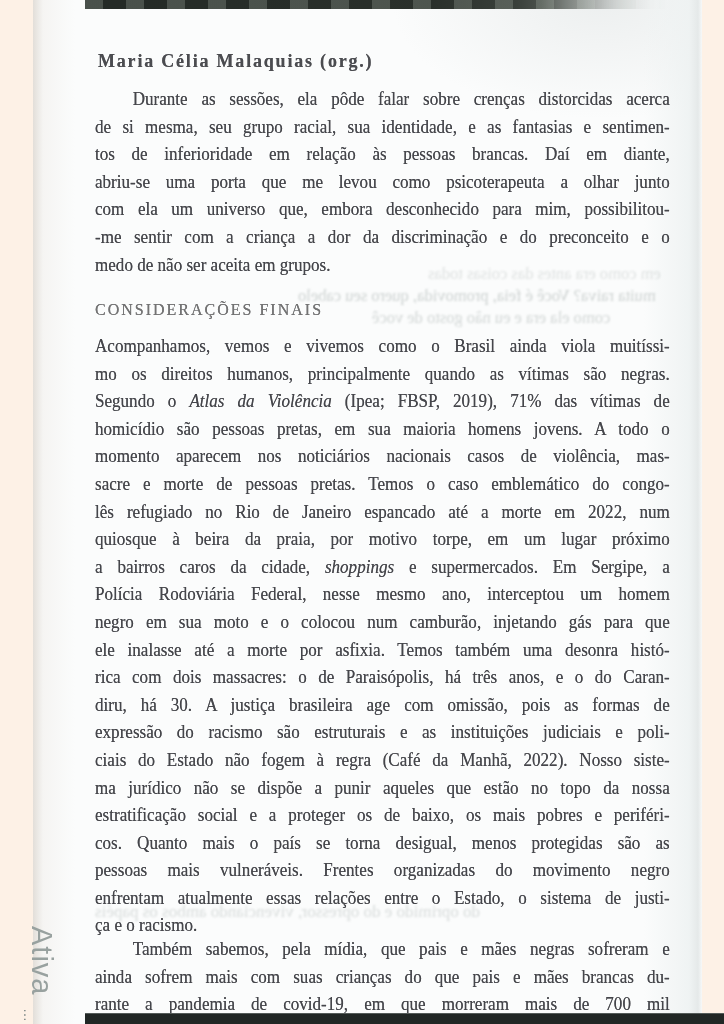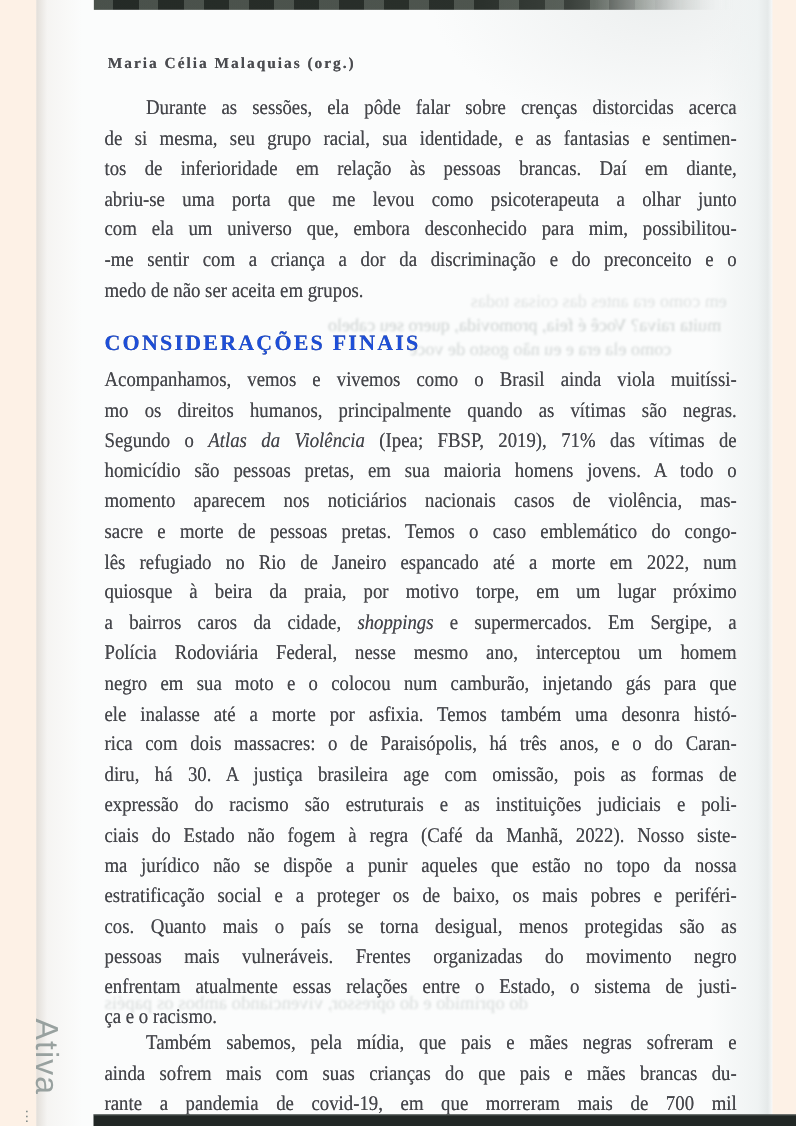--- a/index.html
+++ b/index.html
@@ -27,26 +27,26 @@
     mask-image:linear-gradient(90deg,#000 0 76%,transparent 97%);
     filter:blur(.5px);
   }
   .bottombar{
     position:absolute;left:85px;top:1013px;width:639px;height:11px;z-index:5;
     background:#212725;border-top:1.5px solid rgba(130,136,134,.55);
   }
   
   .runhead{
     position:absolute;left:98px;top:51px;z-index:2;
-    font-size:14px;font-weight:bold;letter-spacing:1.8px;color:#4b4c50;
+    font-size:18px;font-weight:bold;letter-spacing:1.8px;color:#4b4c50;
     text-shadow:0 0 .5px rgba(70,70,75,.7);
   }
   .heading{
     position:absolute;left:95px;top:301px;z-index:2;
-    font-size:20px;font-weight:bold;letter-spacing:2px;color:#1d4ed8;
+    font-size:16px;font-weight:normal;letter-spacing:2px;color:#737373;
     text-shadow:0 0 .5px rgba(60,60,65,.7);
   }
   .para{
     position:absolute;width:640px;z-index:2;
     transform:scaleX(0.898);transform-origin:left top;
     font-size:19px;line-height:27.6px;color:#45464b;
     text-shadow:0 0 .6px rgba(60,60,65,.75);
   }
   .para .tline{text-align:justify;text-align-last:justify;height:27.6px;}
   .para .tline.end{text-align-last:left;}

